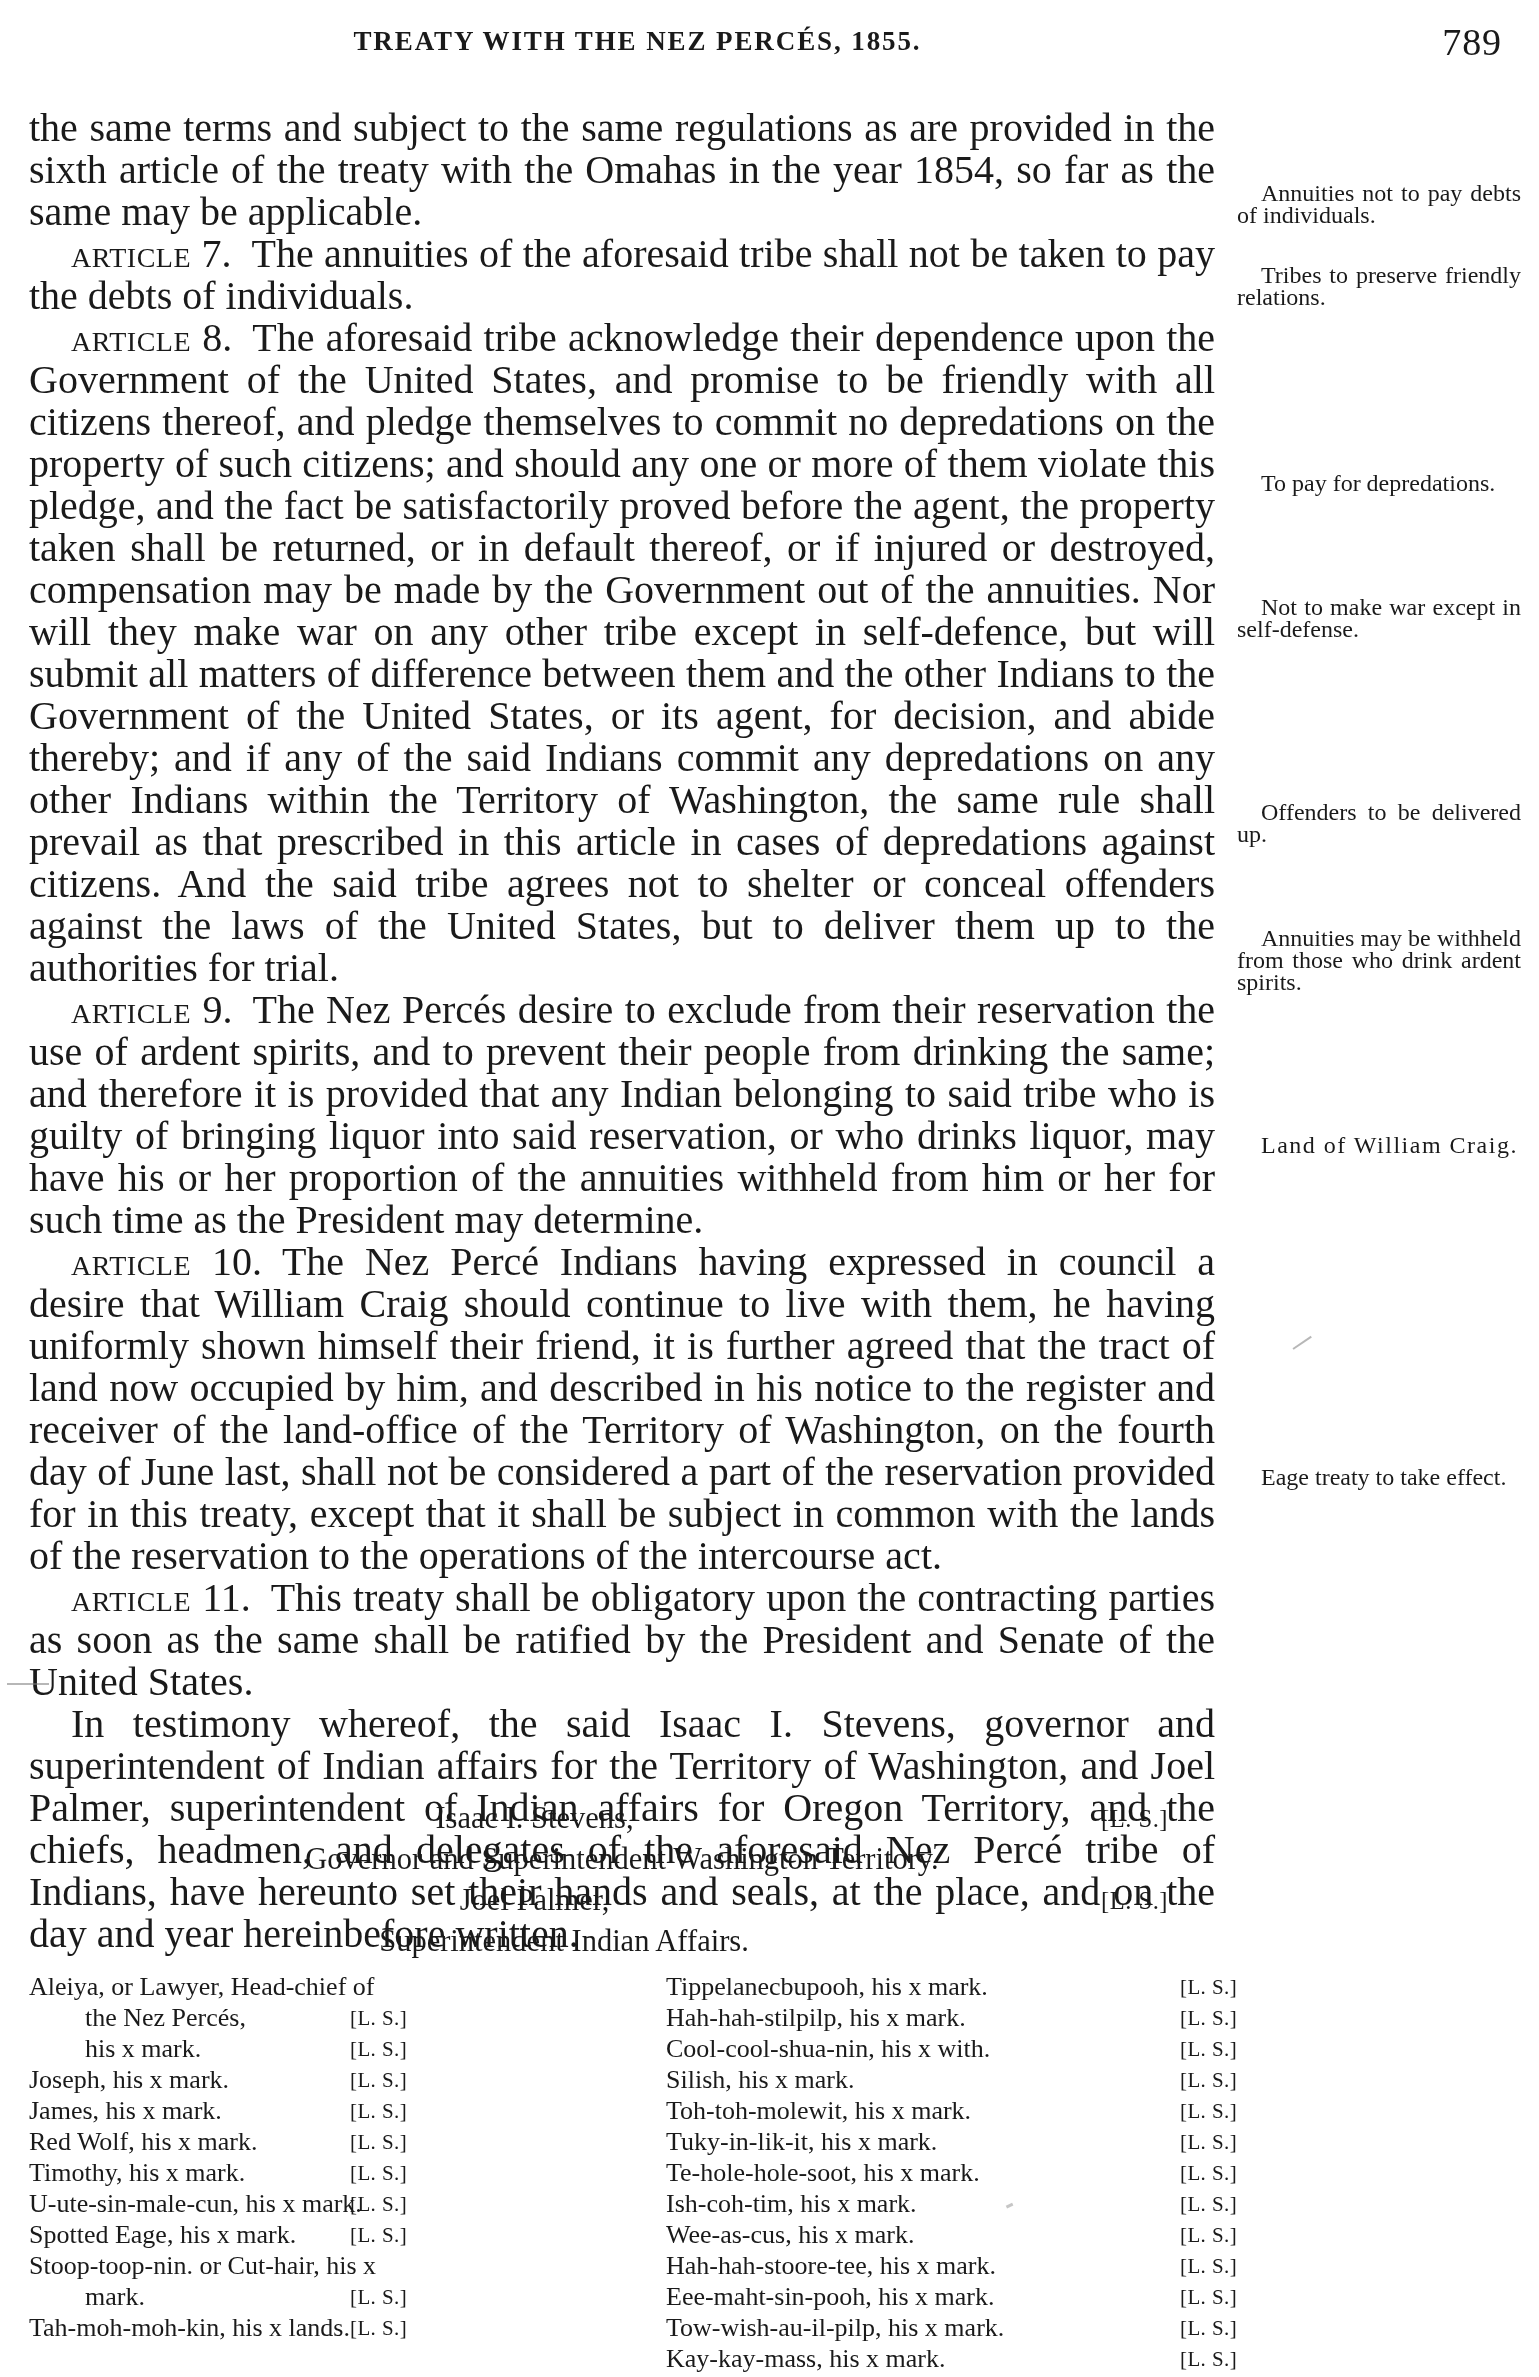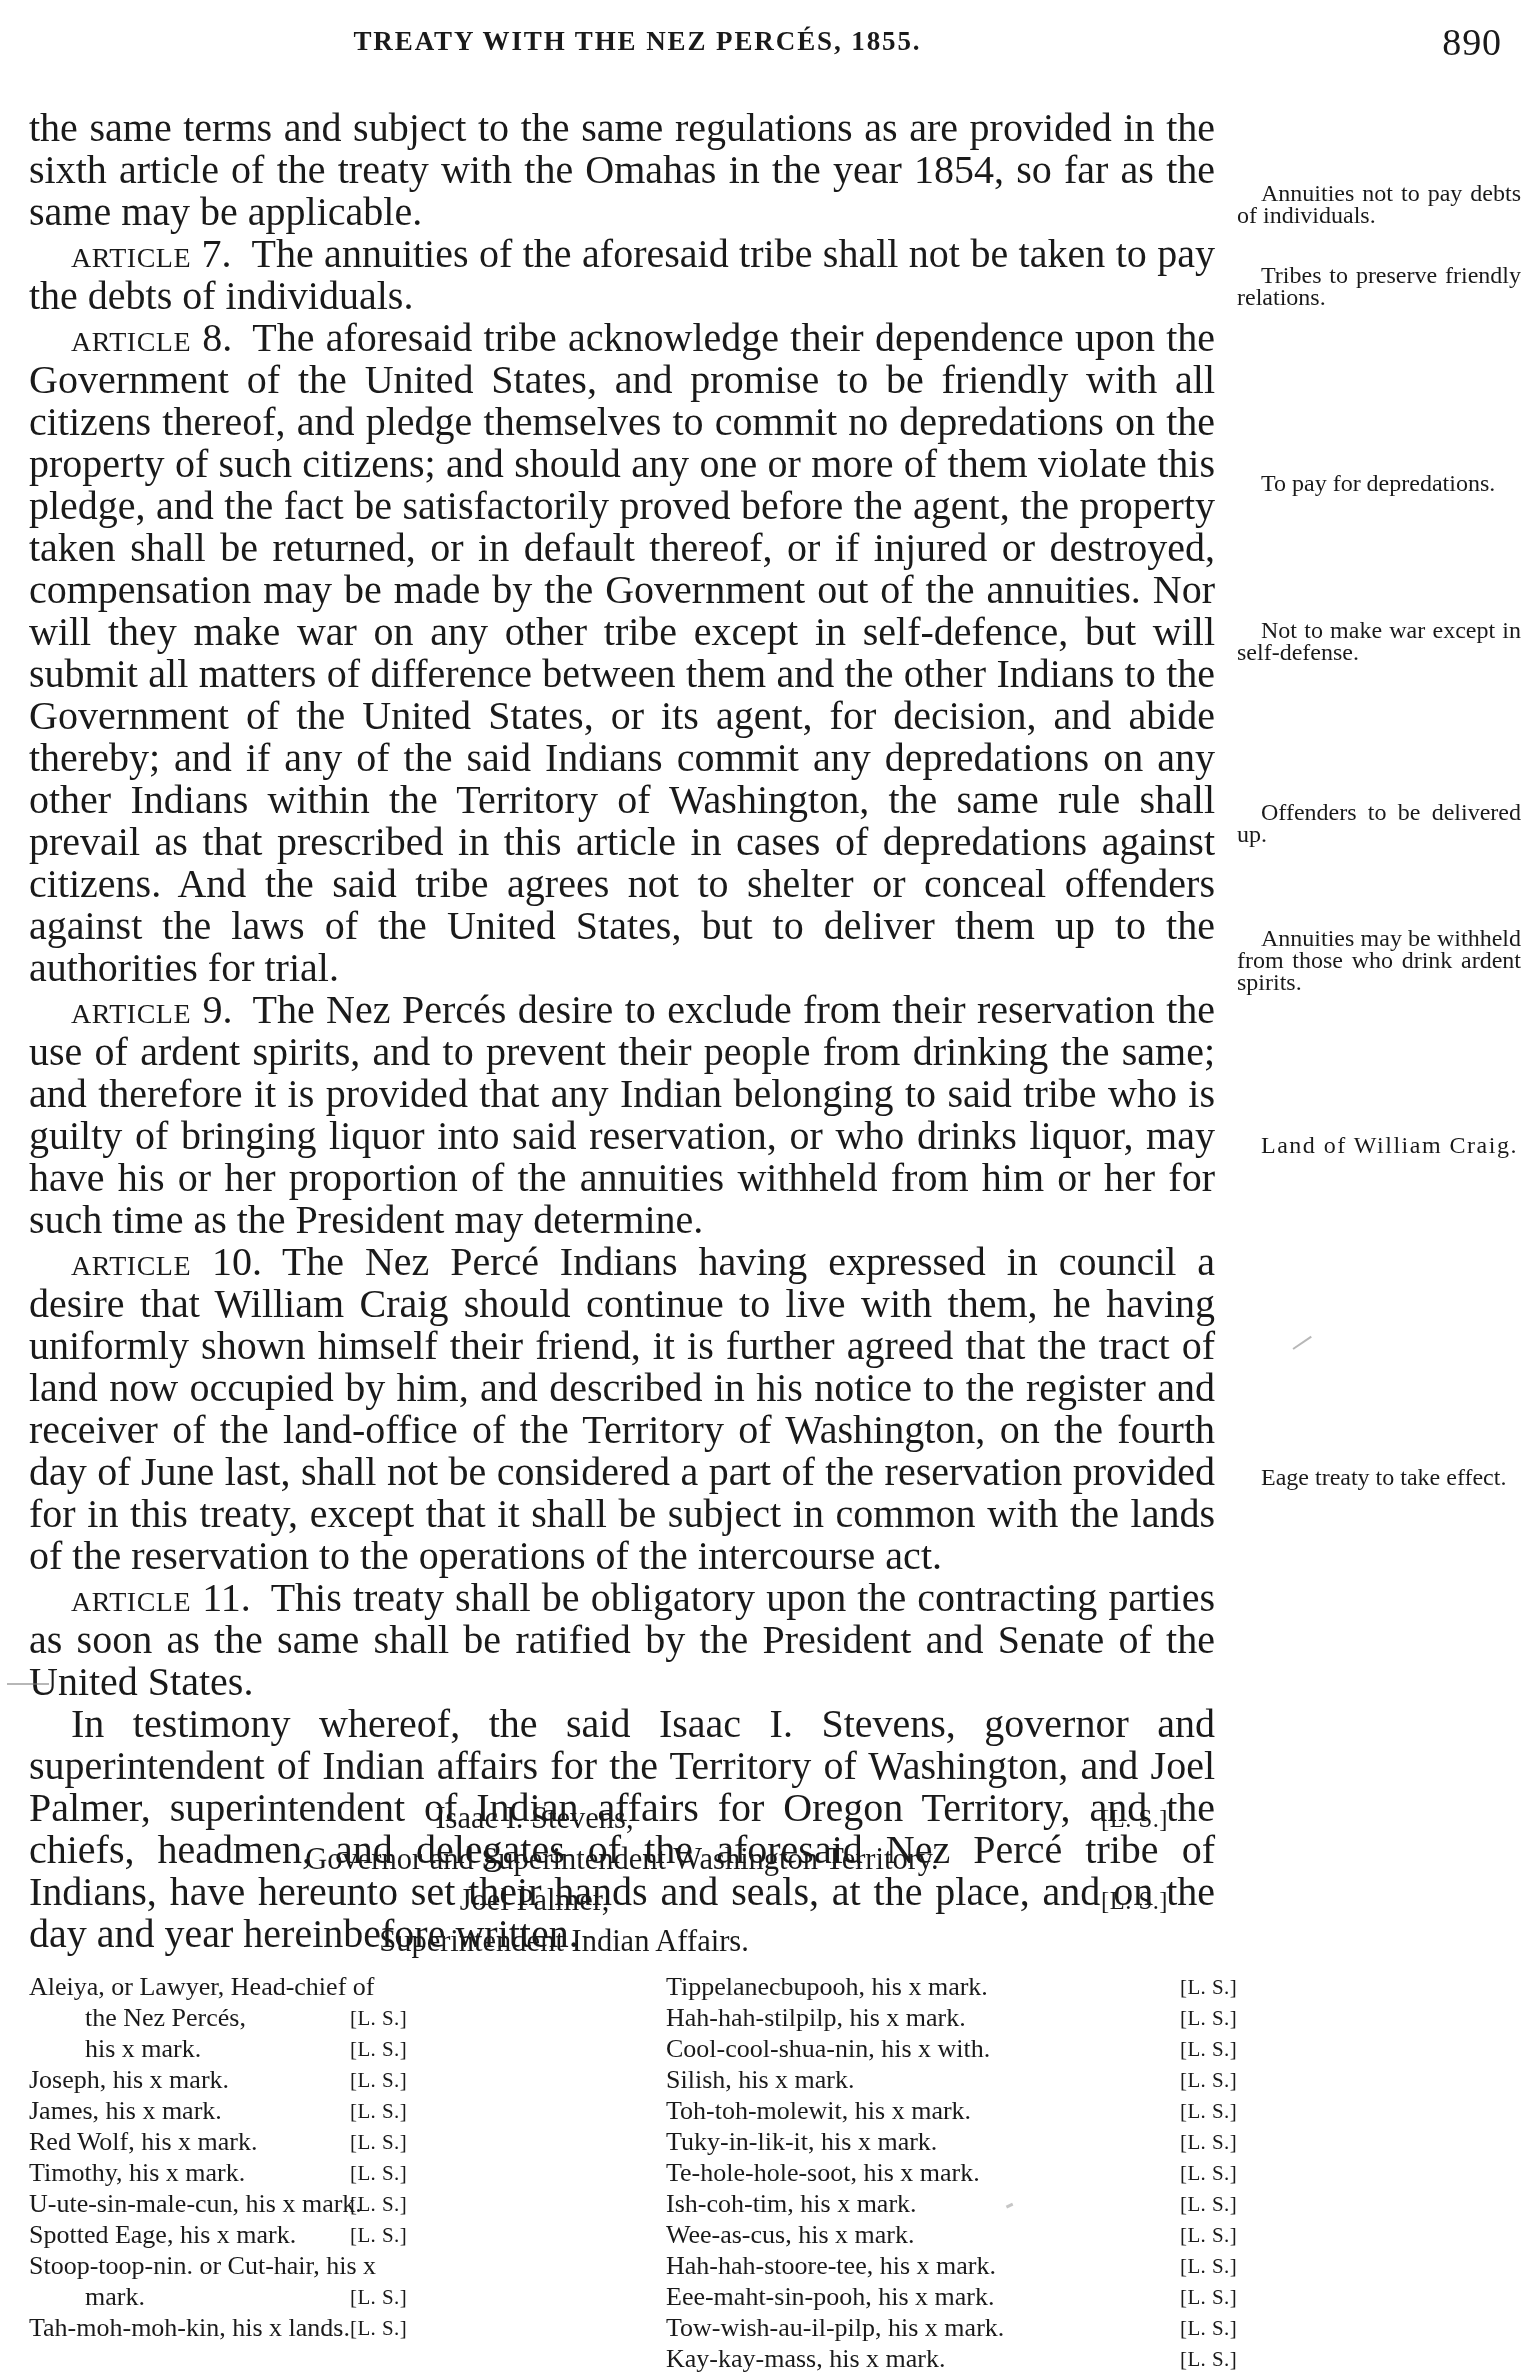--- a/index.html
+++ b/index.html
@@ -168,38 +168,38 @@
     background: #7b7b7b;
     opacity: .55;
     transform-origin: left center;
   }
 </style>
 </head>
 <body>
 
 <div class="running-head">
   <div class="head-title">TREATY WITH THE NEZ PERCÉS, 1855.</div>
-  <div class="head-folio">890</div>
+  <div class="head-folio">789</div>
 </div>
 
 <div class="body-col">
     <p class="para"><span>the same terms and subject to the same regulations as are provided in the sixth article of the treaty with the Omahas in the year 1854, so far as the same may be applicable.</span></p>
     <p class="para indent"><span class="smallcaps">Article</span><span> 7. </span><span>The annuities of the aforesaid tribe shall not be taken to pay the debts of individuals.</span></p>
     <p class="para indent"><span class="smallcaps">Article</span><span> 8. </span><span>The aforesaid tribe acknowledge their dependence upon the Government of the United States, and promise to be friendly with all citizens thereof, and pledge themselves to commit no depredations on the property of such citizens; and should any one or more of them violate this pledge, and the fact be satisfactorily proved before the agent, the property taken shall be returned, or in default thereof, or if injured or destroyed, compensation may be made by the Government out of the annuities. Nor will they make war on any other tribe except in self-defence, but will submit all matters of difference between them and the other Indians to the Government of the United States, or its agent, for decision, and abide thereby; and if any of the said Indians commit any depredations on any other Indians within the Territory of Washington, the same rule shall prevail as that prescribed in this article in cases of depredations against citizens. And the said tribe agrees not to shelter or conceal offenders against the laws of the United States, but to deliver them up to the authorities for trial.</span></p>
     <p class="para indent"><span class="smallcaps">Article</span><span> 9. </span><span>The Nez Percés desire to exclude from their reservation the use of ardent spirits, and to prevent their people from drinking the same; and therefore it is provided that any Indian belonging to said tribe who is guilty of bringing liquor into said reservation, or who drinks liquor, may have his or her proportion of the annuities withheld from him or her for such time as the President may determine.</span></p>
     <p class="para indent"><span class="smallcaps">Article</span><span> 10. </span><span>The Nez Percé Indians having expressed in council a desire that William Craig should continue to live with them, he having uniformly shown himself their friend, it is further agreed that the tract of land now occupied by him, and described in his notice to the register and receiver of the land-office of the Territory of Washington, on the fourth day of June last, shall not be considered a part of the reservation provided for in this treaty, except that it shall be subject in common with the lands of the reservation to the operations of the intercourse act.</span></p>
     <p class="para indent"><span class="smallcaps">Article</span><span> 11. </span><span>This treaty shall be obligatory upon the contracting parties as soon as the same shall be ratified by the President and Senate of the United States.</span></p>
     <p class="para indent"><span>In testimony whereof, the said Isaac I. Stevens, governor and superintendent of Indian affairs for the Territory of Washington, and Joel Palmer, superintendent of Indian affairs for Oregon Territory, and the chiefs, headmen, and delegates of the aforesaid Nez Percé tribe of Indians, have hereunto set their hands and seals, at the place, and on the day and year hereinbefore written.</span></p>
   </div>
 
 <div>
     <div class="sidenote" style="top: 182px;">Annuities not to pay debts of individuals.</div>
     <div class="sidenote" style="top: 264px;">Tribes to preserve friendly relations.</div>
     <div class="sidenote" style="top: 472px;">To pay for depredations.</div>
-    <div class="sidenote" style="top: 596px; margin-top: 23px;">Not to make war except in self-defense.</div>
+    <div class="sidenote" style="top: 596px;">Not to make war except in self-defense.</div>
     <div class="sidenote" style="top: 801px;">Offenders to be delivered up.</div>
     <div class="sidenote" style="top: 927px;">Annuities may be withheld from those who drink ardent spirits.</div>
     <div class="sidenote spaced" style="top: 1134px;">Land of William Craig.</div>
     <div class="sidenote" style="top: 1466px;">Eage treaty to take effect.</div>
   </div>
 
 <div class="sig-block">
     <div class="sig-line">
       <span class="sig-name">Isaac I. Stevens,</span>
       <span class="sig-seal">[L. S.]</span>

